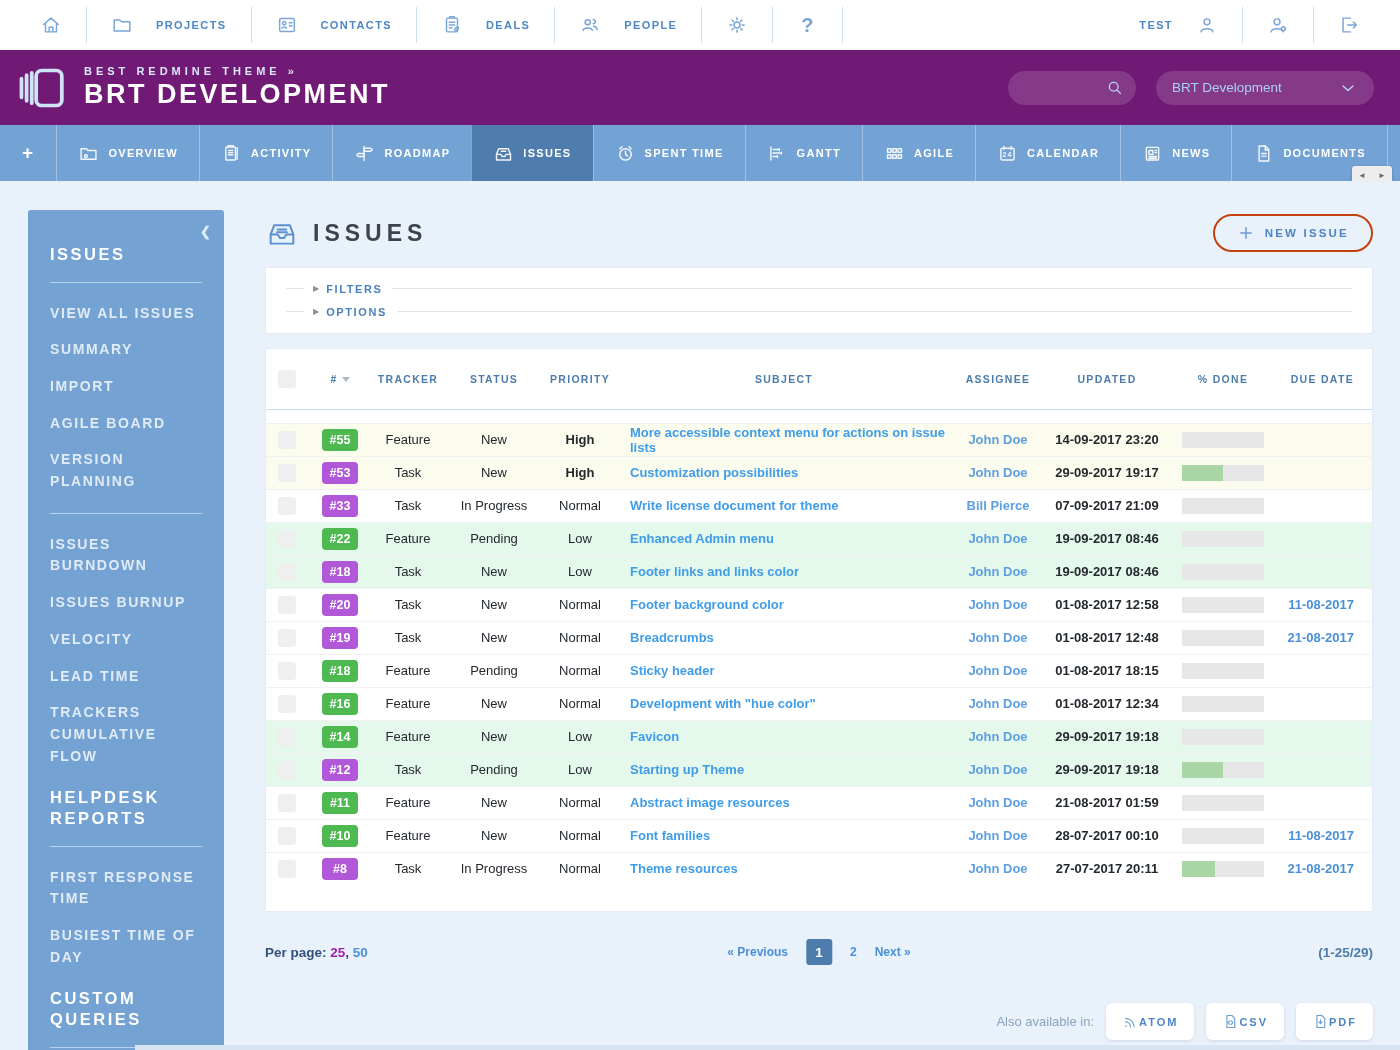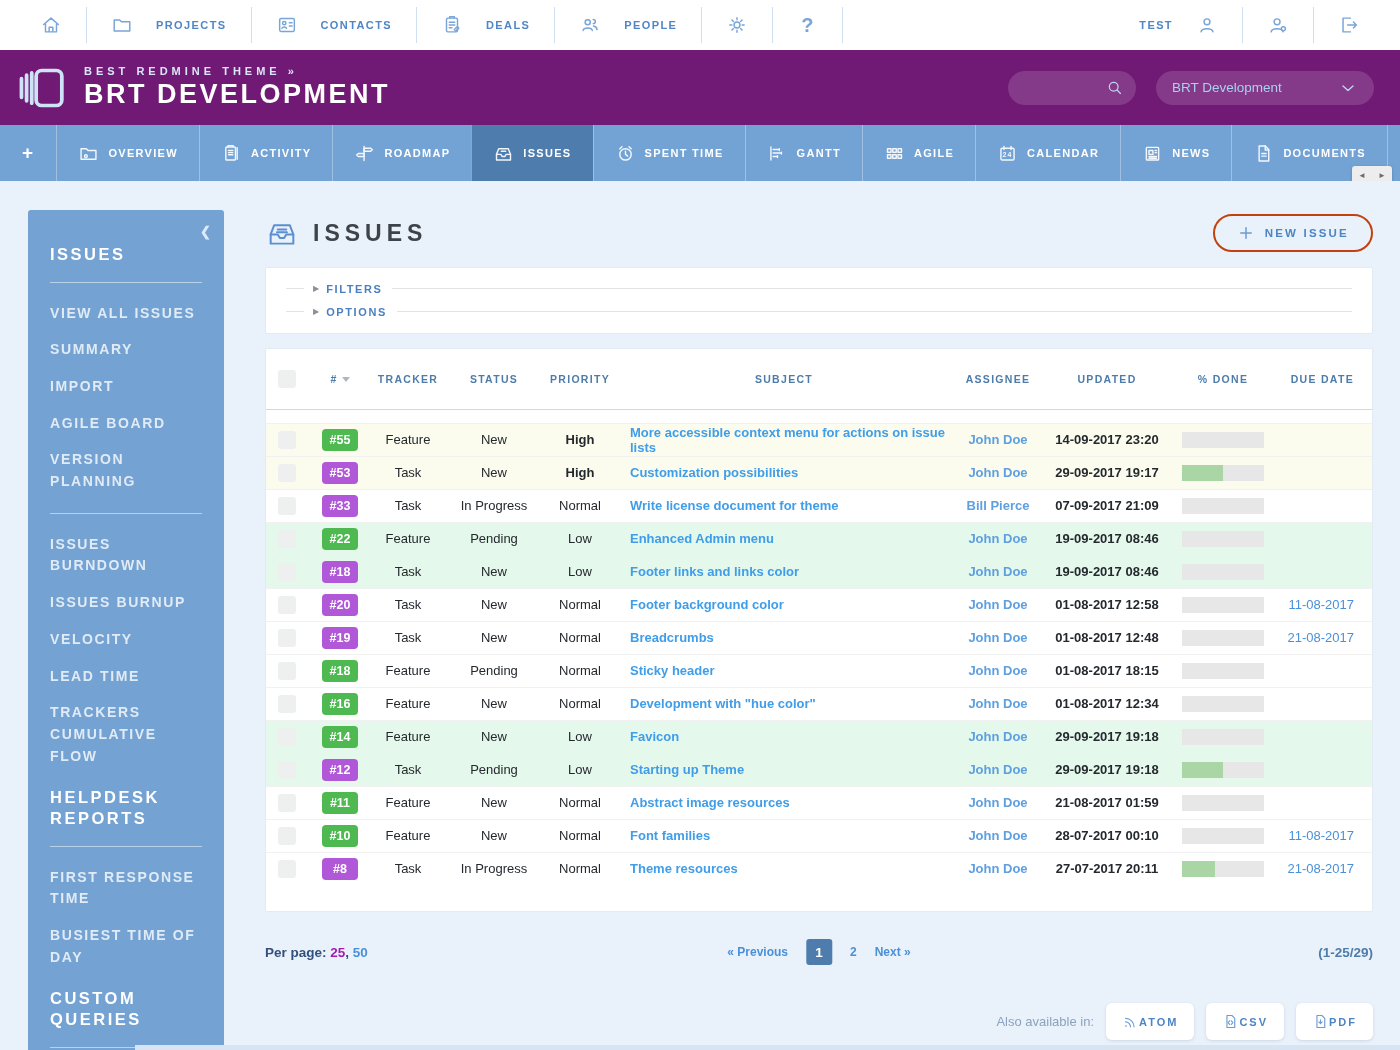--- a/index.html
+++ b/index.html
@@ -83,21 +83,21 @@
   .badge { display:inline-block; min-width:36px; padding:4px 5px; border-radius:4px; color:#fff; font-weight:700; font-size:12.5px; }
   .badge-green { background:#4db950; }
   .badge-purple { background:#b158d8; }
   td.c-subject { text-align:left !important; padding-left:14px; }
   .subject-link { color:#3f9de9; font-weight:700; }
   .assignee-link { color:#5d9fe0; font-weight:700; }
   td.c-updated { font-weight:700; color:#2c333c; }
   .pbar { display:inline-block; width:82px; height:16px; background:#e7e7e7; vertical-align:middle; overflow:hidden; }
   .pfill { display:block; height:100%; background:#a9d6a4; }
   td.c-due { text-align:right !important; padding-right:18px; }
-  .due-link { color:#4a90d9; font-weight:400; }
+  .due-link { color:#4a90d9; font-weight:700; }
   .prio-bold { font-weight:700; }
 
   
   .pagination { position:relative; display:flex; align-items:center; margin-top:25px; height:30px; }
   .per-page { font-size:13.5px; color:#33507c; font-weight:700; }
   .per-page b { color:#a21caf; }
   .per-page a { color:#4a90d9; font-weight:700; }
   .pages { position:absolute; left:50%; transform:translateX(-50%); display:flex; align-items:center; gap:18px; }
   .pages a, .pages .pg-link { color:#4a90d9; font-size:12px; font-weight:700; }
   .pg-current { width:26px; height:26px; background:#4e7dad; color:#fff; font-size:13.5px; font-weight:700; display:flex; align-items:center; justify-content:center; border-radius:3px; }

